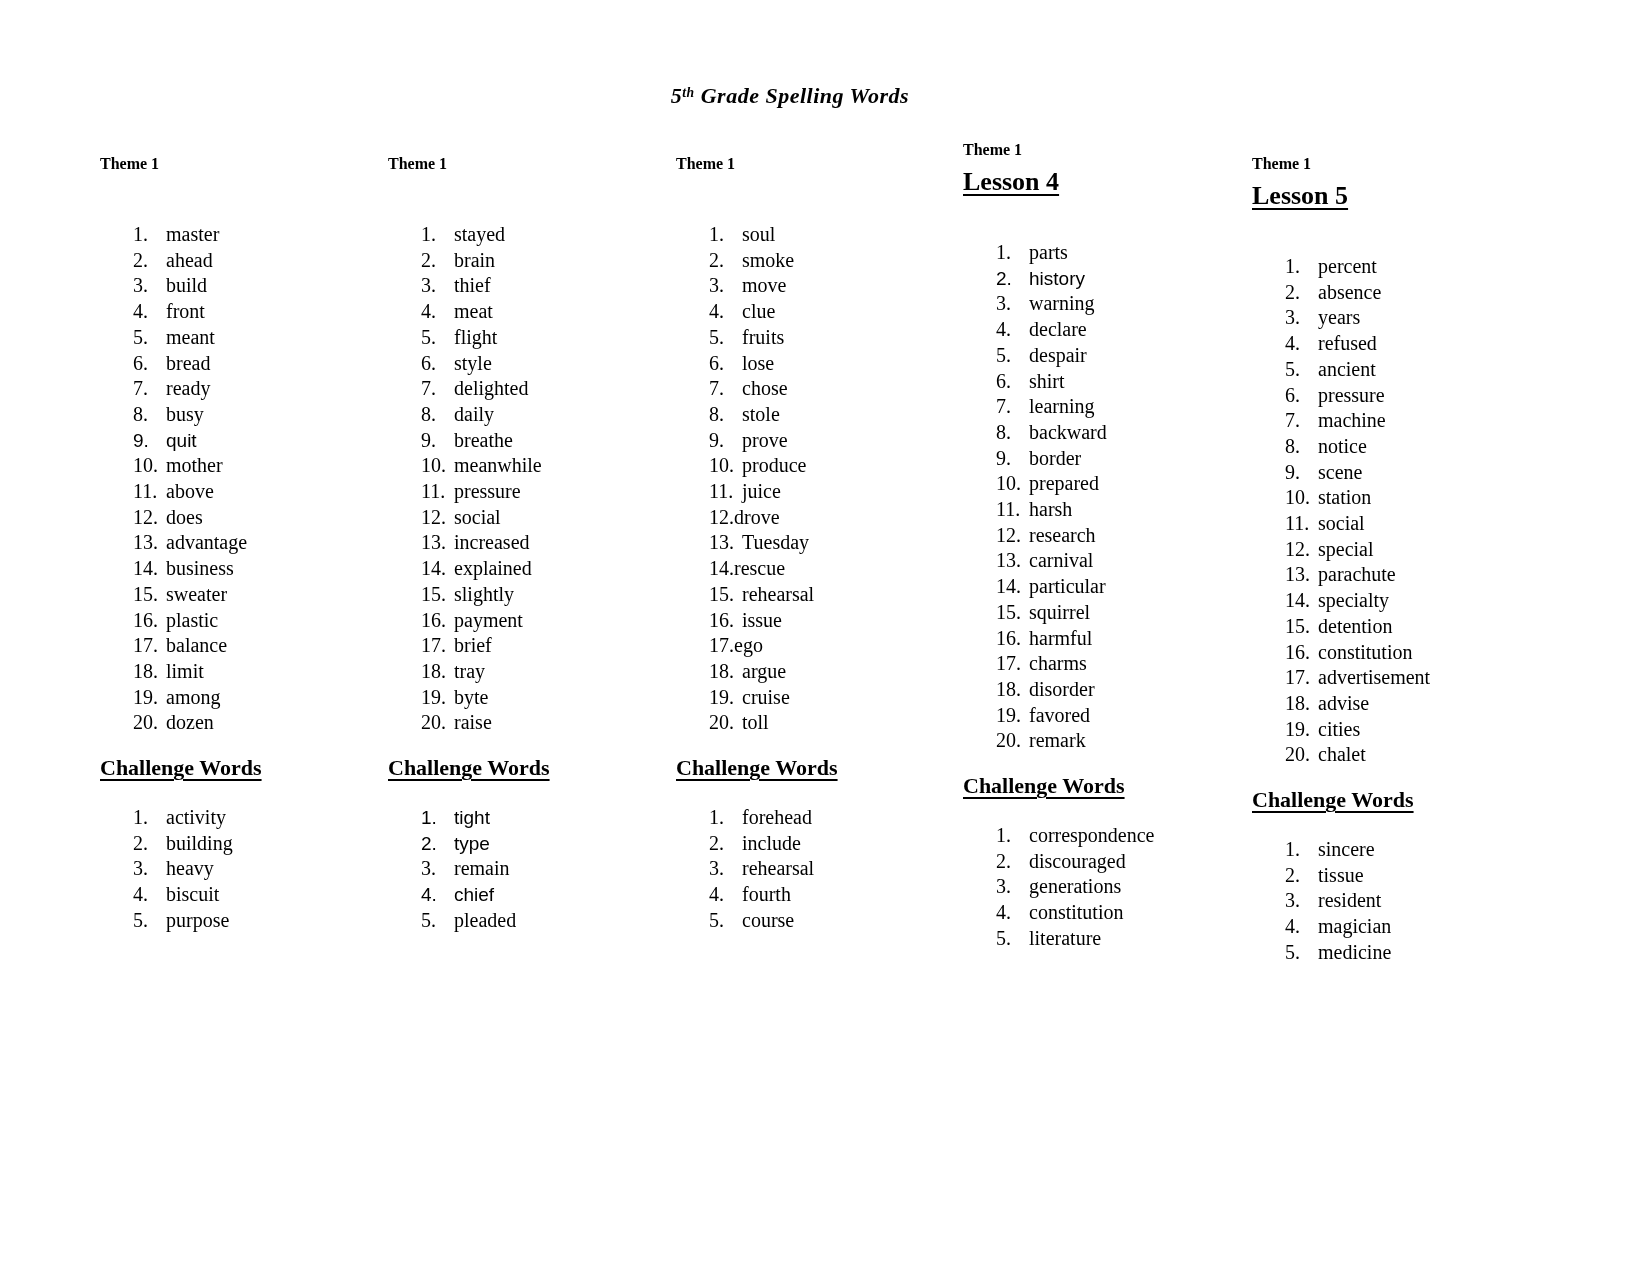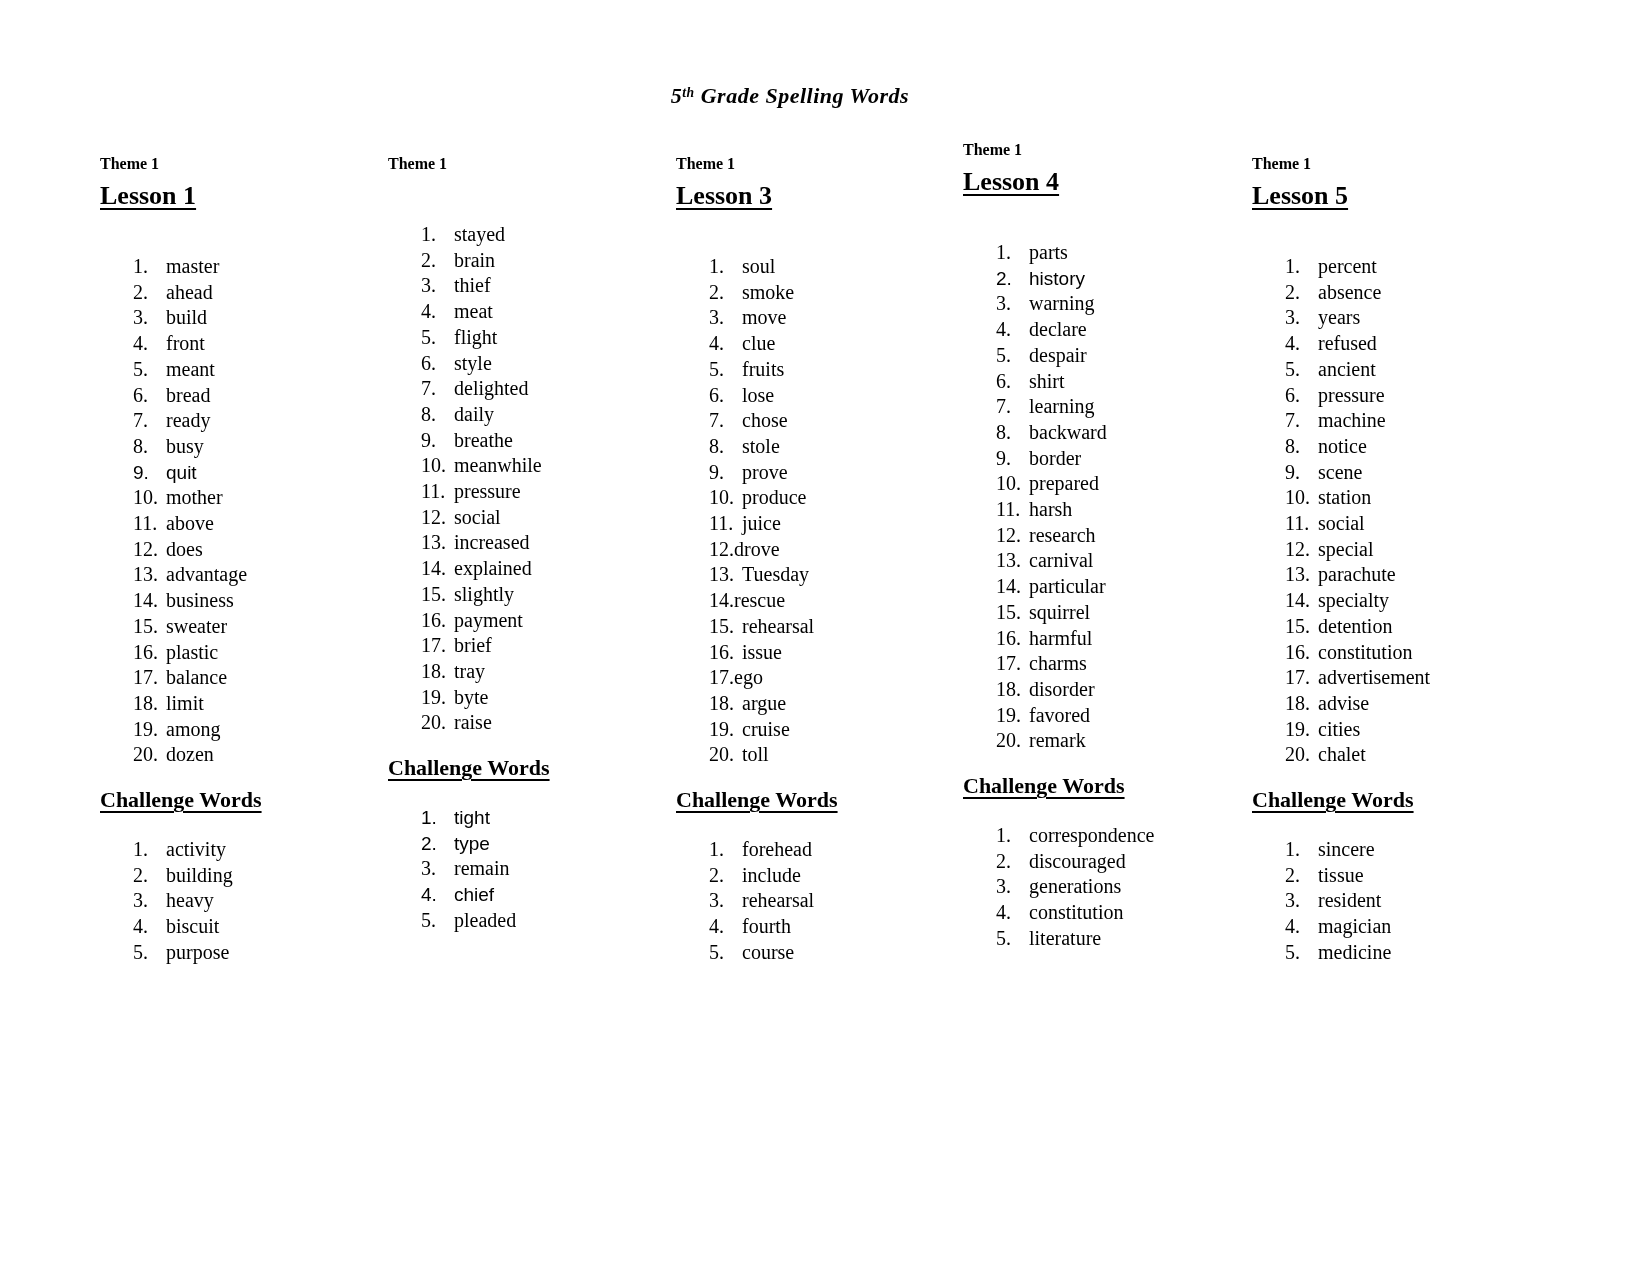--- a/index.html
+++ b/index.html
@@ -98,21 +98,20 @@
 </style>
 </head>
 <body>
 
 <div class="page">
   <h1 class="title"><span>5</span><span class="sup">th</span><span> Grade Spelling Words</span></h1>
   <div id="columns-root">
   <section class="lesson-column col-0">
     <header>
       <div class="theme">Theme 1</div>
-      <div><span class="lesson">Lesson 1</span></div>
     </header>
     <ol class="word-list main-list">
           <li>
             <span class="num">1.</span>
             <span class="word">master</span>
           </li>
           <li>
             <span class="num">2.</span>
             <span class="word">ahead</span>
           </li>
@@ -321,21 +320,20 @@
           <li>
             <span class="num">5.</span>
             <span class="word">pleaded</span>
           </li>
         </ol>
   </section>
 
   <section class="lesson-column col-2">
     <header>
       <div class="theme">Theme 1</div>
-      <div><span class="lesson">Lesson 3</span></div>
     </header>
     <ol class="word-list main-list">
           <li>
             <span class="num">1.</span>
             <span class="word">soul</span>
           </li>
           <li>
             <span class="num">2.</span>
             <span class="word">smoke</span>
           </li>

